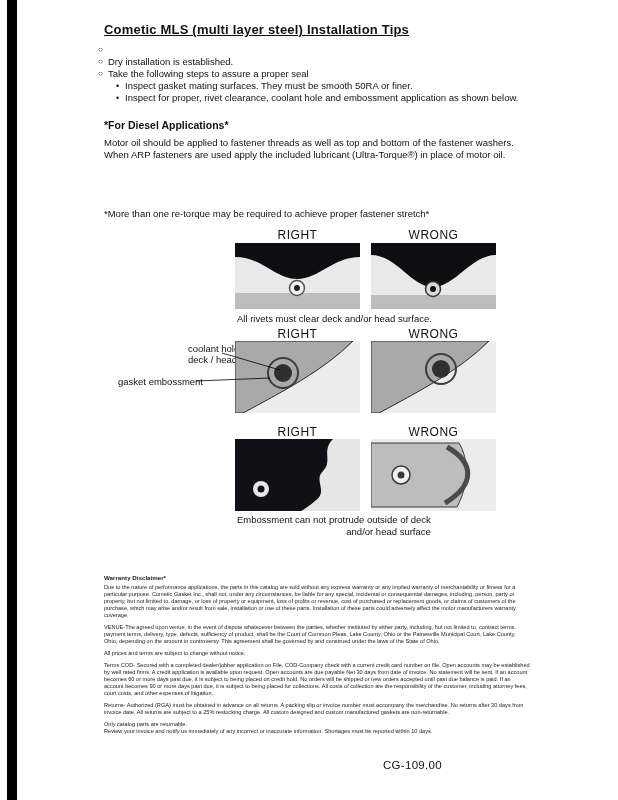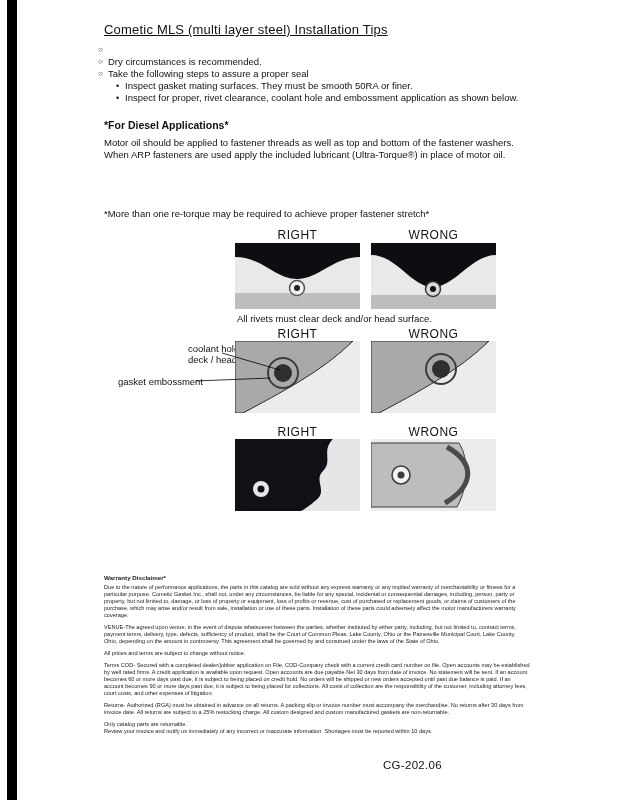--- a/index.html
+++ b/index.html
@@ -3,21 +3,21 @@
 <meta charset="utf-8">
 <style>
   html,body{margin:0;padding:0;background:#ffffff;}
   .page{
     position:relative;width:618px;height:800px;background:#ffffff;
     font-family:"Liberation Sans", sans-serif;color:#111;overflow:hidden;
   }
   .abs{position:absolute;}
   .edge-bar{left:7px;top:0;width:10px;height:800px;background:#000;}
   .title{
-    left:104px;top:22px;font-size:13px;font-weight:normal;
+    left:104px;top:22px;font-size:13px;font-weight:bold;
     text-decoration:underline;letter-spacing:.2px;white-space:nowrap;
   }
   .tips{left:98px;top:44px;width:450px;font-size:9.5px;line-height:12px;}
   .bullet-row{display:flex;align-items:flex-start;}
   .marker-circle{width:10px;font-size:8px;line-height:12px;flex:0 0 10px;}
   .sub-bullets{margin-left:18px;}
   .marker-dot{width:9px;font-size:9px;line-height:12px;flex:0 0 9px;}
   .diesel-heading{left:104px;top:119px;font-size:10.5px;font-weight:bold;text-align:right;}
   .para{left:104px;width:416px;font-size:9.5px;line-height:11.5px;}
   .p1{top:137px;}
@@ -43,21 +43,21 @@
   <div class="abs edge-bar"></div>
 
   <div class="abs title">Cometic MLS (multi layer steel) Installation Tips</div>
 
   <div class="abs tips">
     <div class="bullet-row">
       <span class="marker-circle">○</span>
     </div>
     <div class="bullet-row">
       <span class="marker-circle">○</span>
-      <span>Dry circumstances is recommended.</span>
+      <span>Dry installation is established.</span>
     </div>
     <div class="bullet-row">
       <span class="marker-circle">○</span>
       <span>Take the following steps to assure a proper seal</span>
     </div>
     <div class="sub-bullets">
       <div class="bullet-row">
         <span class="marker-dot">•</span>
         <span>Inspect gasket mating surfaces.  They must be smooth 50RA or finer.</span>
       </div>
@@ -134,32 +134,36 @@
   </div>
   <div class="abs img-box" style="left:371px;top:439px;height:72px;">
     <svg width="125" height="72" viewBox="0 0 125 72">
       <rect width="125" height="72" fill="#ececec"></rect>
       <path d="M0,4 H88 C98,20 98,46 86,68 L0,68 Z" fill="#bdbdbd" stroke="#3a3a3a" stroke-width="1"></path>
       <path d="M76,8 C104,24 104,46 74,64" fill="none" stroke="#4a4a4a" stroke-width="5"></path>
       <circle cx="30" cy="36" r="9" fill="#f2f2f2" stroke="#3a3a3a" stroke-width="1.5"></circle>
       <circle cx="30" cy="36" r="3.5" fill="#3a3a3a"></circle>
     </svg>
   </div>
+  <div class="abs caption" style="left:237px;top:514px;">
+    <div>Embossment can not protrude outside of deck</div>
+    <div>and/or head surface</div>
+  </div>
 
   <svg class="abs overlay">
     <line x1="222" y1="353" x2="280" y2="370" stroke="#000" stroke-width="0.8"></line>
     <line x1="196" y1="381" x2="270" y2="378" stroke="#000" stroke-width="0.8"></line>
   </svg>
 
   <div class="abs warranty">
     <div class="w-head">Warranty Disclaimer*</div>
     <p>Due to the nature of performance applications, the parts in this catalog are sold without any express warranty or any implied warranty of merchantability or fitness for a particular purpose.  Cometic Gasket Inc., shall not, under any circumstances, be liable for any special, incidental or consequential damages, including, person, party or property, but not limited to, damage, or loss of property or equipment, loss of profits or revenue, cost of purchased or replacement goods, or claims of customers of the purchase, which may arise and/or result from sale, installation or use of these parts.  Installation of these parts could adversely affect the motor manufacturers warranty coverage.</p>
     <p>VENUE-The agreed upon venue, in the event of dispute whatsoever between the parties, whether instituted by either party, including, but not limited to, contract terms, payment terms, delivery, type, defects, sufficiency of product, shall be the Court of Common Pleas, Lake County, Ohio or the Painesville Municipal Court, Lake County, Ohio, depending on the amount in controversy.  This agreement shall be governed by and construed under the laws of the State of Ohio.</p>
     <p>All prices and terms are subject to change without notice.</p>
     <p>Terms COD- Secured with a completed dealer/jobber application on File, COD-Company check with a current credit card number on file.  Open accounts may be established by well rated firms.  A credit application is available upon request.  Open accounts are due payable Net 30 days from date of invoice.  No statement will be sent.  If an account becomes 60 or more days past due, it is subject to being placed on credit hold.  No orders will be shipped or new orders accepted until past due balance is paid.  If an account becomes 90 or more days past due, it is subject to being placed for collections.  All costs of collection are the responsibility of the customer, including attorney fees, court costs, and other expenses of litigation.</p>
     <p>Returns- Authorized (RGA) must be obtained in advance on all returns.  A packing slip or invoice number must accompany the merchandise.  No returns after 30 days from invoice date.  All returns are subject to a 25% restocking charge.  All custom designed and custom manufactured gaskets are non-returnable.</p>
     <p class="tight">Only catalog parts are returnable.</p>
     <p>Review your invoice and notify us immediately of any incorrect or inaccurate information.  Shortages must be reported within 10 days.</p>
   </div>
 
-  <div class="abs footer-code">CG-202.06</div>
+  <div class="abs footer-code">CG-109.00</div>
 
 </div>
 
 </body></html>

